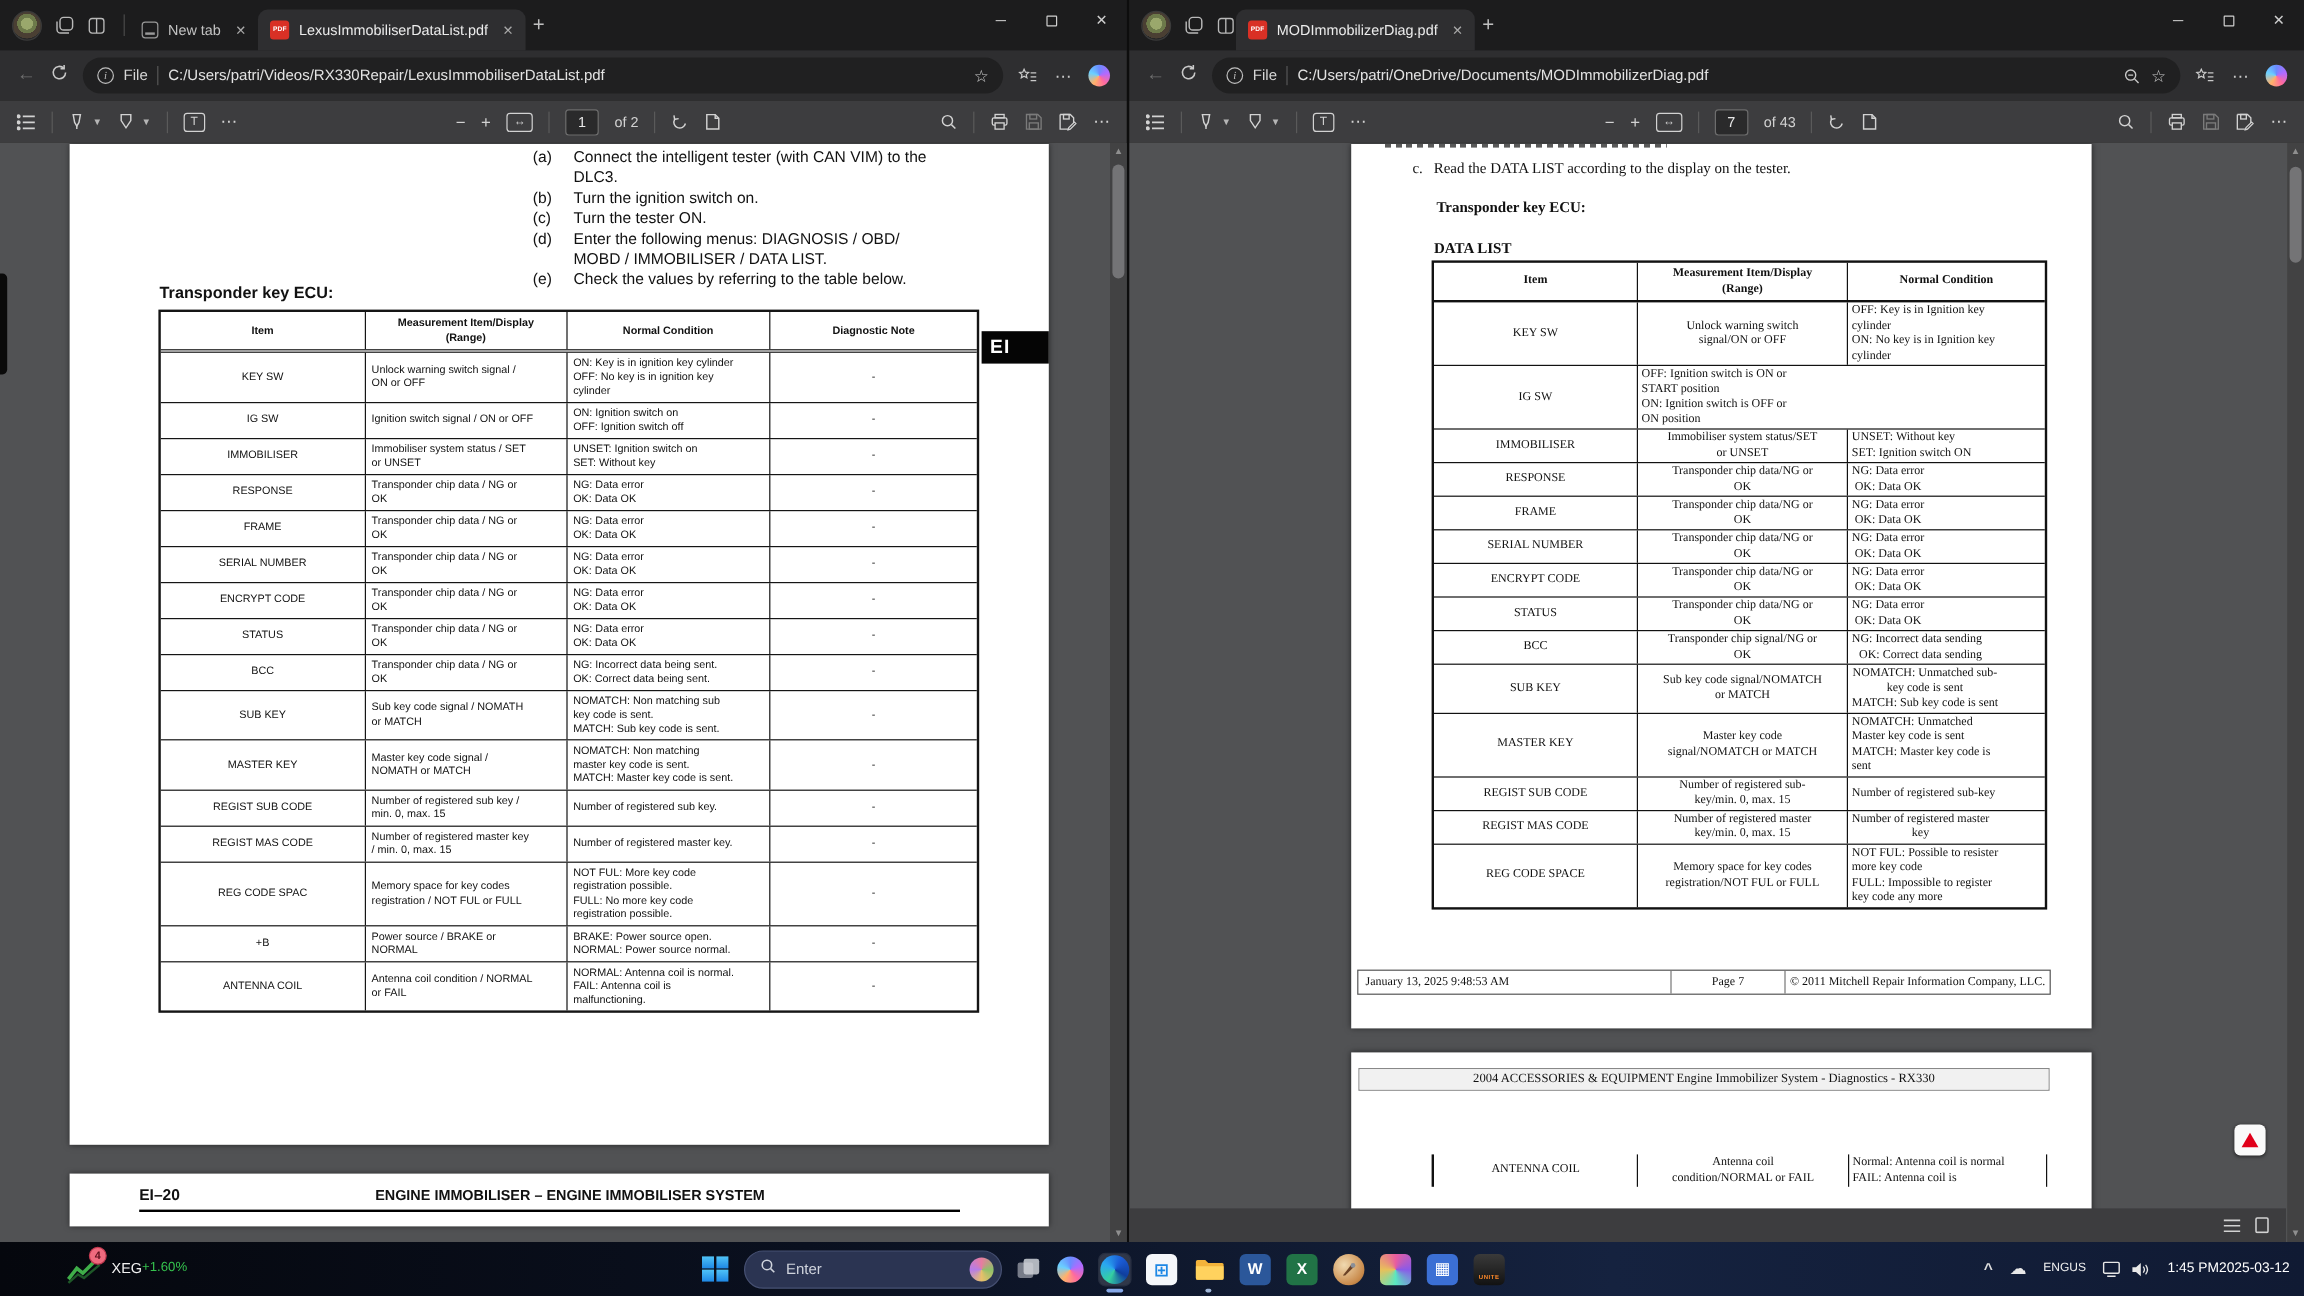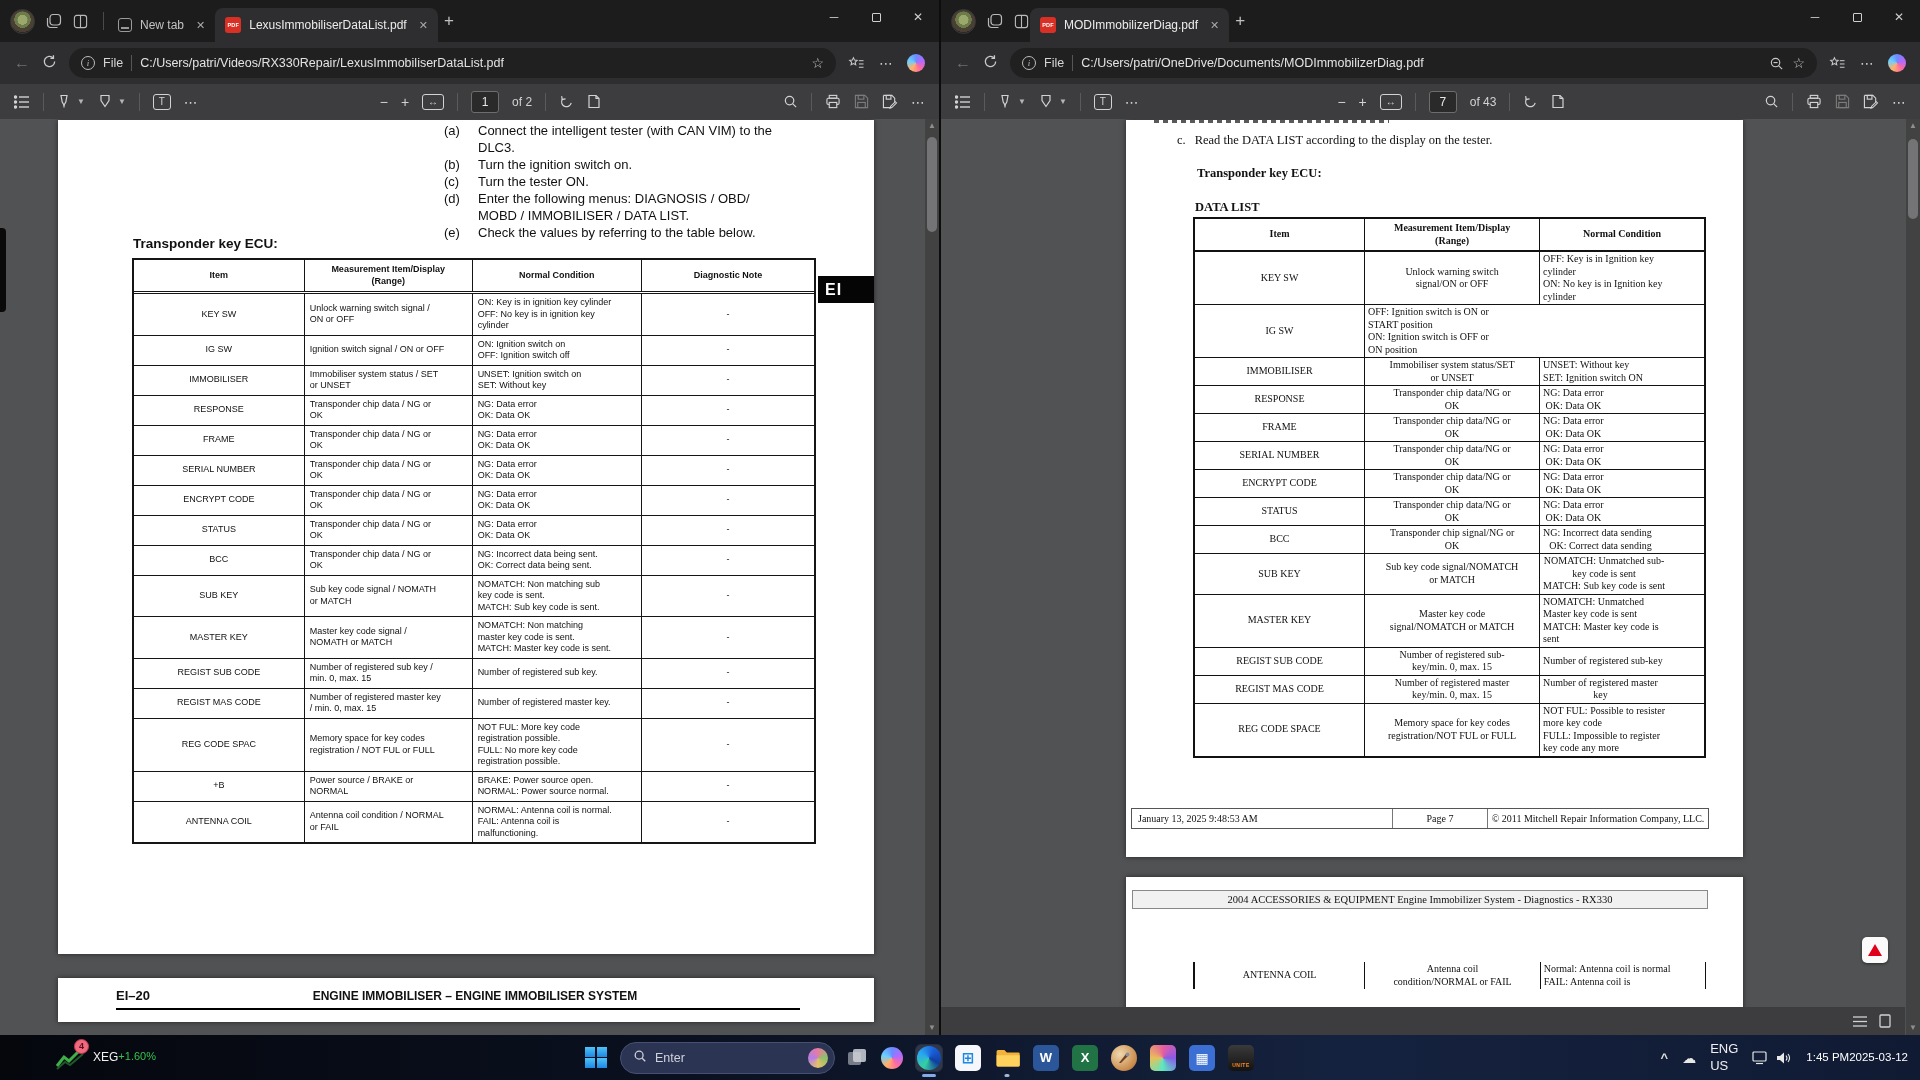--- a/index.html
+++ b/index.html
@@ -160,21 +160,21 @@
   .word-ic { background:#2b579a; }
   .excel-ic { background:#217346; }
   .paint-ic { border-radius:50%; background:radial-gradient(circle at 35% 35%,#f0d9b0,#c98a4b 70%,#8a5a2a); }
   .photo-ic { background:conic-gradient(#e85d9e,#8a5ae8,#5ae8c0,#e8c05a,#e85d9e); }
   .calc-ic { background:#3b6fd4; font-size:14px; font-weight:normal; }
   .unite-ic { background:linear-gradient(180deg,#3a3a3a,#121212); color:#ff8a2a; font-size:5px; letter-spacing:.5px;
     align-items:flex-end; padding-bottom:3px; }
   .tray { position:absolute; right:12px; top:0; height:45px; display:flex; align-items:center; gap:14px; color:#e8e8e8; }
   .chev-up { font-size:13px; font-weight:bold; color:#dcdcdc; }
   .cloud-ic { font-size:14px; color:#e8e8e8; font-family:"DejaVu Sans",sans-serif; }
-  .lang { display:flex; flex-direction:column; line-height:1.25; font-size:13px; color:#f0f0f0; }
+  .lang { display:flex; flex-direction:row; line-height:1.25; font-size:10px; color:#f0f0f0; }
   .trayicons { display:flex; align-items:center; gap:6px; }
   .clock { display:flex; flex-direction:row; align-items:flex-end; line-height:1.3; font-size:11.5px; color:#fff; }
 </style>
 </head>
 <body>
 
 <div class="screen">
 
   <div class="win win-left">
     <div class="tabbar">

